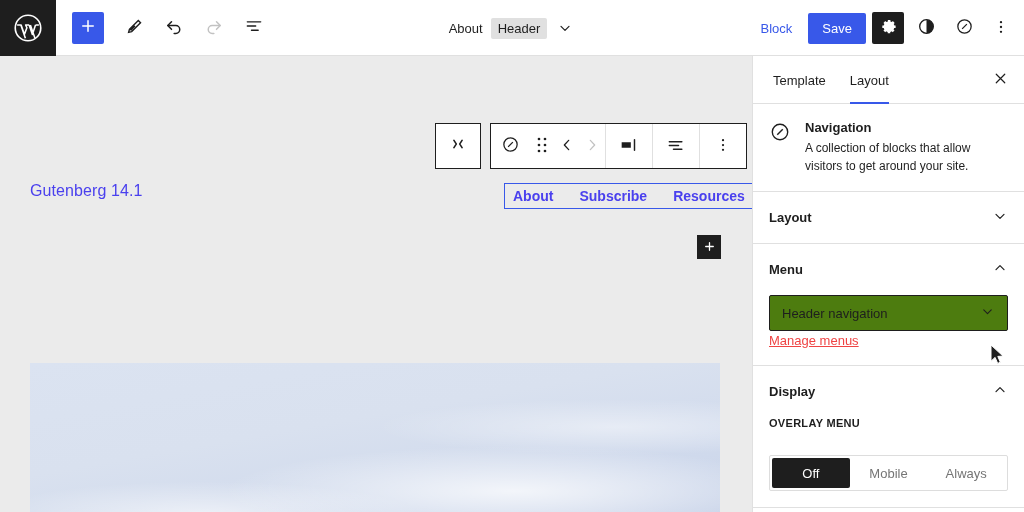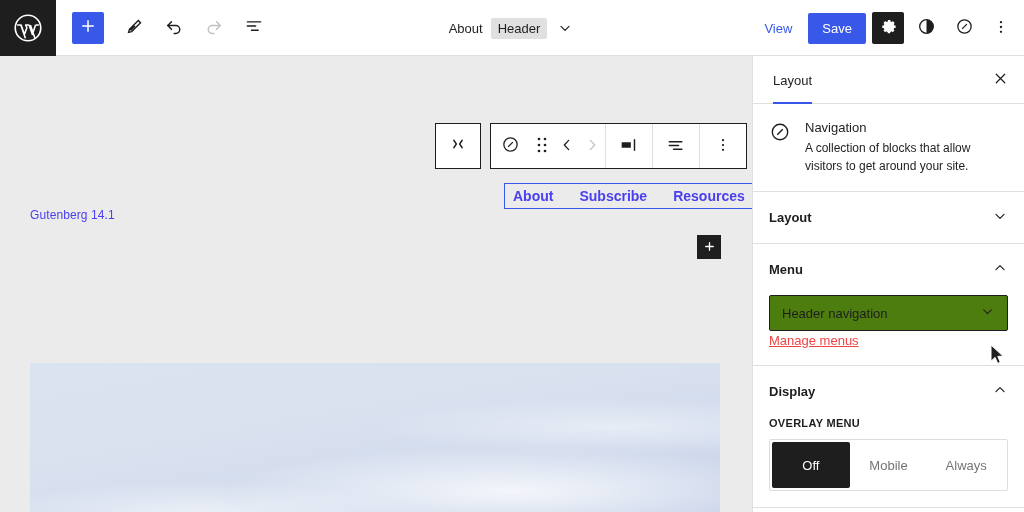--- a/index.html
+++ b/index.html
@@ -81,21 +81,21 @@
 
   
   .canvas {
     position: absolute; top: 56px; left: 0;
     width: 752px; height: 456px;
     background: #ebebeb;
     overflow: hidden;
   }
   .site-title {
     position: absolute; left: 30px; top: 126px;
-    font-size: 12px; color: #4a40ee; letter-spacing: .1px; margin-top: 26px;
+    font-size: 16px; color: #4a40ee; letter-spacing: .1px;
   }
   .nav-block {
     position: absolute; left: 504px; top: 127px;
     border: 1px solid #3858e9;
     padding: 4px 8px;
     display: flex; align-items: center; gap: 26px;
     white-space: nowrap;
     font-weight: bold;
   }
   .nav-link {
@@ -168,21 +168,21 @@
   .sb-close {
     margin-left: auto; width: 32px; height: 32px;
     display: flex; align-items: center; justify-content: center;
     background: transparent; border: none; cursor: pointer; color: #1e1e1e;
   }
   .sb-blockcard {
     display: flex; gap: 12px; padding: 16px;
     border-bottom: 1px solid #e0e0e0;
   }
   .sb-blockicon { flex: 0 0 24px; padding-top: 1px; color: #1e1e1e; }
-  .sb-blockname { font-size: 13px; font-weight: normal; color: #1e1e1e; margin-bottom: 4px; }
+  .sb-blockname { font-size: 13px; font-weight: bold; color: #1e1e1e; margin-bottom: 4px; }
   .sb-blockdesc { font-size: 12px; color: #1e1e1e; line-height: 1.5; }
 
   .sb-panel { border-bottom: 1px solid #e0e0e0; }
   .sb-panel-head {
     display: flex; align-items: center; justify-content: space-between;
     padding: 16px; cursor: pointer; background: transparent;
     border: none; width: 100%; font-family: inherit;
   }
   .sb-panel-title { font-size: 13px; font-weight: bold; color: #1e1e1e; }
   .sb-panel-body { padding: 0 16px 16px; }
@@ -194,25 +194,25 @@
     padding: 0 12px;
     display: flex; align-items: center; justify-content: space-between;
     cursor: pointer;
   }
   .sb-link {
     display: inline-block; margin-top: 0;
     font-size: 13px; color: #ef4444; text-decoration: underline; cursor: pointer;
   }
   .sb-sublabel {
     font-size: 11px; font-weight: bold; letter-spacing: .3px;
-    text-transform: uppercase; color: #1e1e1e; margin-bottom: 10px;
+    text-transform: uppercase; color: #1e1e1e; margin-bottom: 26px;
   }
   .seg {
     display: flex; border: 1px solid #ddd; border-radius: 2px;
-    background: #fff; padding: 2px; height: 52px;
+    background: #fff; padding: 2px; height: 36px;
   }
   .seg-item {
     flex: 1; display: flex; align-items: center; justify-content: center;
     font-size: 13px; color: #757575; cursor: pointer;
     border-radius: 2px; background: transparent; border: none; font-family: inherit;
   }
   .seg-item.active { background: #1e1e1e; color: #fff; }
 
   .cursor-arrow { position: absolute; left: 990px; top: 344px; z-index: 40; pointer-events: none; }
 </style>
@@ -281,21 +281,21 @@
       <span class="crumb-home">About</span>
       <span class="crumb-current">Header</span>
       <span class="crumb-chev">
         <svg width="16" height="16" viewBox="0 0 24 24" fill="none" stroke="#1e1e1e" stroke-width="1.8" stroke-linecap="round" stroke-linejoin="round">
           <path d="M6 9.5 12 15.5 18 9.5"></path>
         </svg>
       </span>
     </div>
 
     <div class="tb-right">
-      <a class="view-link">View</a>
+      <a class="view-link">Block</a>
       <button class="save-btn">Save</button>
 
       <button class="icon-sq active">
         <span>
           <svg width="19" height="19" viewBox="0 0 24 24" fill="#fff">
             <path d="M12 8.2a3.8 3.8 0 1 0 0 7.6 3.8 3.8 0 0 0 0-7.6zm0 5.9a2.1 2.1 0 1 1 0-4.2 2.1 2.1 0 0 1 0 4.2z"></path>
             <path d="M21 10.6h-1.6a7.6 7.6 0 0 0-.8-1.9l1.2-1.2-2.3-2.3-1.2 1.2a7.6 7.6 0 0 0-1.9-.8V3.8h-3.2v1.8a7.6 7.6 0 0 0-1.9.8L7.9 5.2 5.6 7.5l1.2 1.2a7.6 7.6 0 0 0-.8 1.9H4.2v3.2H6a7.6 7.6 0 0 0 .8 1.9l-1.2 1.2 2.3 2.3 1.2-1.2c.6.4 1.2.6 1.9.8v1.7h3.2v-1.7c.7-.2 1.3-.4 1.9-.8l1.2 1.2 2.3-2.3-1.2-1.2c.4-.6.6-1.2.8-1.9H21z"></path>
           </svg>
         </span>
       </button>
@@ -430,20 +430,21 @@
               <circle cx="12" cy="18.4" r="1.5"></circle>
           </svg>
         </span>
       </button>
     </div>
   </div>
 
   <div class="sidebar">
 
     <div class="sb-tabs">
+      <button class="sb-tab">Template</button>
       <button class="sb-tab active">Layout</button>
       <button class="sb-close">
         <span>
           <svg width="17" height="17" viewBox="0 0 24 24" stroke="#1e1e1e" stroke-width="1.7" stroke-linecap="round">
             <path d="M6 6l12 12M18 6 6 18"></path>
           </svg>
         </span>
       </button>
     </div>
 

